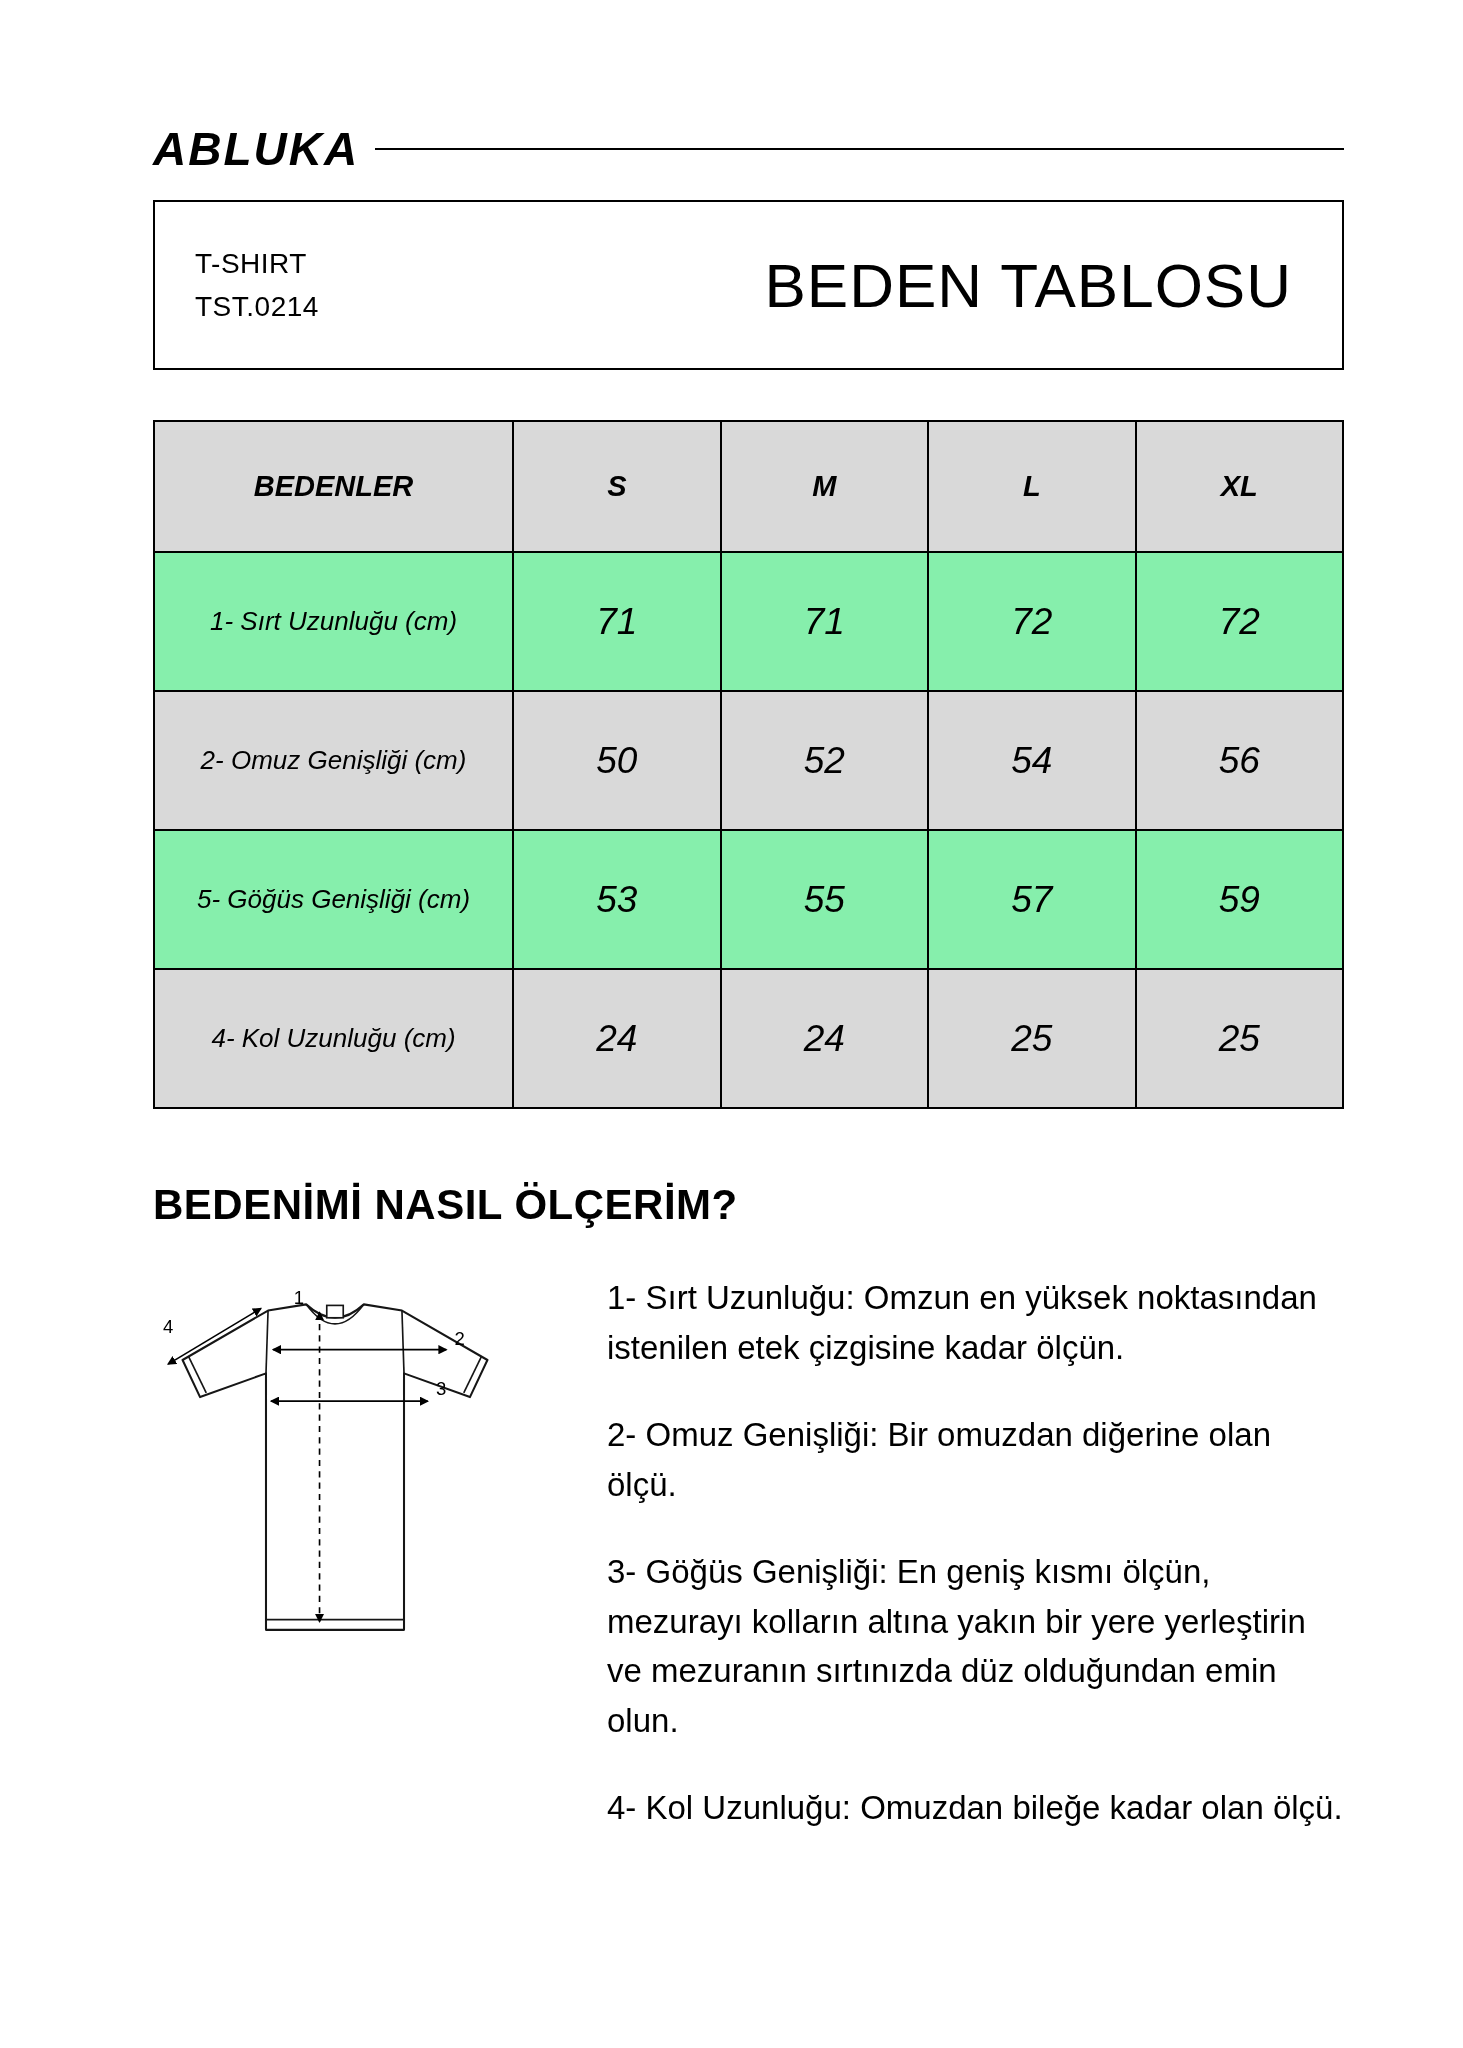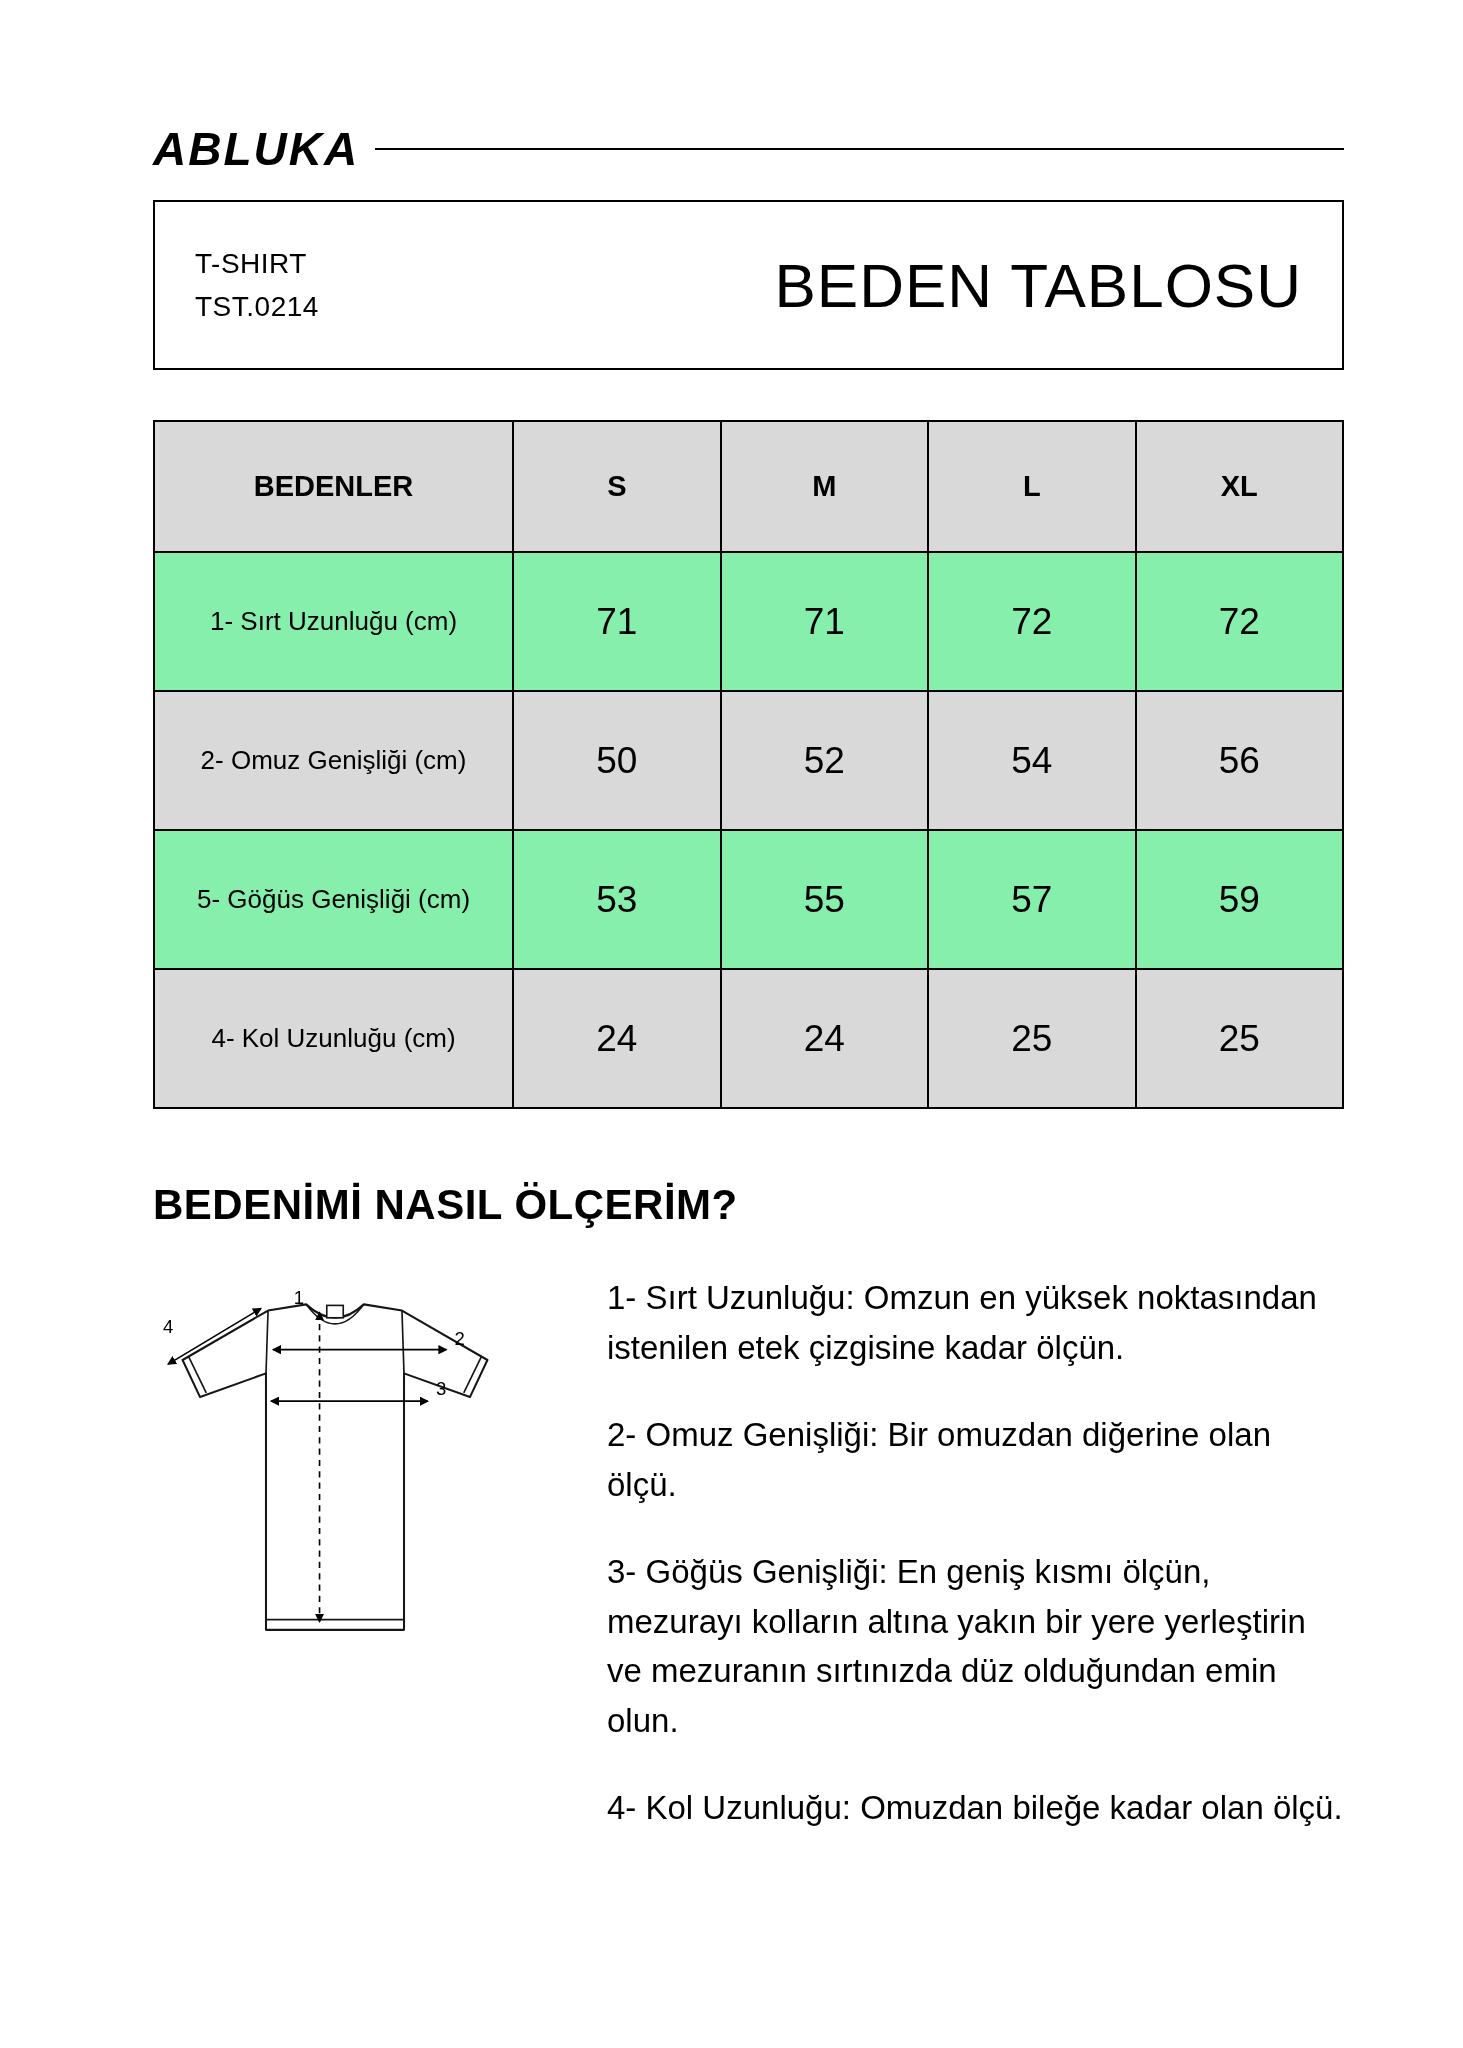--- a/index.html
+++ b/index.html
@@ -25,32 +25,33 @@
   .logo-rule { flex:1; height:2px; background:#000; margin-left:16px; }
 
   
   .title-box {
     margin-top:24px;
     border:2px solid #000;
     height:170px;
     display:flex;
     align-items:center;
     justify-content:space-between;
-    padding:0 40px 0 40px;
+    padding:0 50px 0 40px;
   }
   .product-info { font-size:28px; line-height:1.55; letter-spacing:.5px; }
   .page-title { font-size:62px; font-weight:500; letter-spacing:1px; white-space:nowrap; }
 
   
   .size-table { width:100%; margin-top:50px; border-collapse:collapse; table-layout:fixed; }
   .size-table th, .size-table td {
     border:2px solid #000;
     text-align:center;
     vertical-align:middle;
     padding:0 8px;
+    font-style:italic;
   }
   .size-table thead th { background:#d9d9d9; font-size:29px; font-weight:bold; height:131px; }
   .size-table td { height:139px; font-size:37px; font-weight:normal; background:#86efac; }
   .size-table td.row-label { font-size:26px; }
   .size-table tr.alt td { background:#d9d9d9; }
   .size-table th:first-child, .size-table td:first-child { width:30.2%; }
 
   
   .measure-heading { margin-top:72px; font-size:42px; font-weight:bold; letter-spacing:.5px; }
   .measure-body { display:flex; margin-top:28px; }

